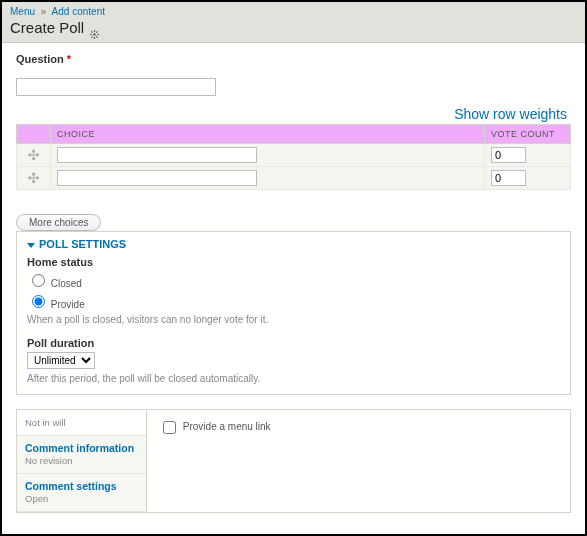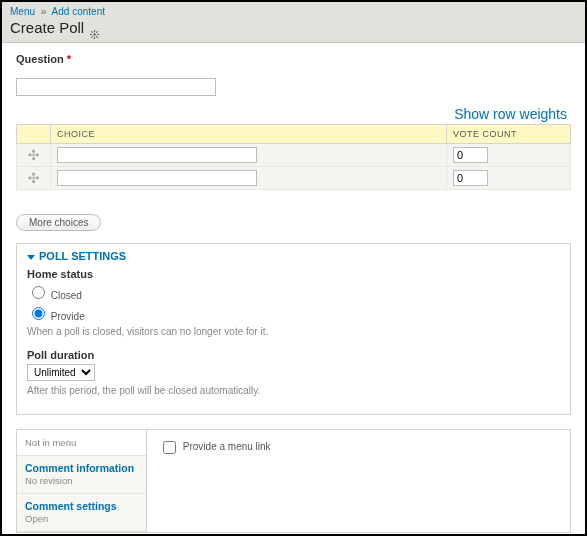--- a/index.html
+++ b/index.html
@@ -53,21 +53,21 @@
     margin-top: 10px;
     padding-right: 4px;
   }
   table.choices {
     width: 100%;
     border-collapse: collapse;
     margin-top: 2px;
     background: #fff;
   }
   table.choices th {
-    background: #fef9c3;
+    background: #f0abfc;
     font-size: 9px;
     font-weight: normal;
     text-align: left;
     padding: 4px 6px;
     border: 1px solid #d4d4cc;
     color: #555;
     letter-spacing: 0.5px;
   }
   table.choices td {
     border: 1px solid #e8e8e2;
@@ -83,22 +83,21 @@
     border-radius: 10px;
     background: linear-gradient(#fdfdfd,#eee);
     padding: 2px 12px;
     font-size: 10px;
     color: #555;
     cursor: pointer;
     margin-top: 24px;
   }
   .fieldset {
     border: 1px solid #d4d4cc;
-    margin-top: 12px;
-    padding: 8px 10px 18px 10px;
+    padding: 8px 10px 10px 10px;
   }
   .fs-legend {
     color: #0071b3;
     font-size: 11px;
     font-weight: bold;
     margin: -2px 0 6px 0;
   }
   .arrow-down {
     display: inline-block;
     width: 0; height: 0;
@@ -179,21 +178,21 @@
 
     <div class="row-weights">
       <a>Show row weights</a>
     </div>
 
     <table class="choices">
       <thead>
         <tr>
           <th style="width:34px"></th>
           <th>CHOICE</th>
-          <th style="width:124px">VOTE COUNT</th>
+          <th style="width:86px">VOTE COUNT</th>
         </tr>
       </thead>
       <tbody>
         <tr>
           <td class="drag-cell"><span>✣</span></td>
           <td><input class="text-input choice-input" type="text" value="" style=""></td>
           <td><input class="text-input vote-input" type="text" value="0" style=""></td>
         </tr>
         <tr>
           <td class="drag-cell"><span>✣</span></td>
@@ -224,21 +223,21 @@
       <div class="sub-label" style="margin-top:12px">Poll duration</div>
       <select class="select">
         <option>Unlimited</option>
       </select>
       <div class="help-text">After this period, the poll will be closed automatically.</div>
     </div>
 
     <div class="vt-wrap">
       <div class="vt-tabs">
         <div class="vt-tab active">
-          <div class="vt-sum">Not in menu</div>
+          <div class="vt-sum">Not in will</div>
         </div>
         <div class="vt-tab">
           <div class="vt-title">Comment information</div>
           <div class="vt-sum">No revision</div>
         </div>
         <div class="vt-tab">
           <div class="vt-title">Comment settings</div>
           <div class="vt-sum">Open</div>
         </div>
 

